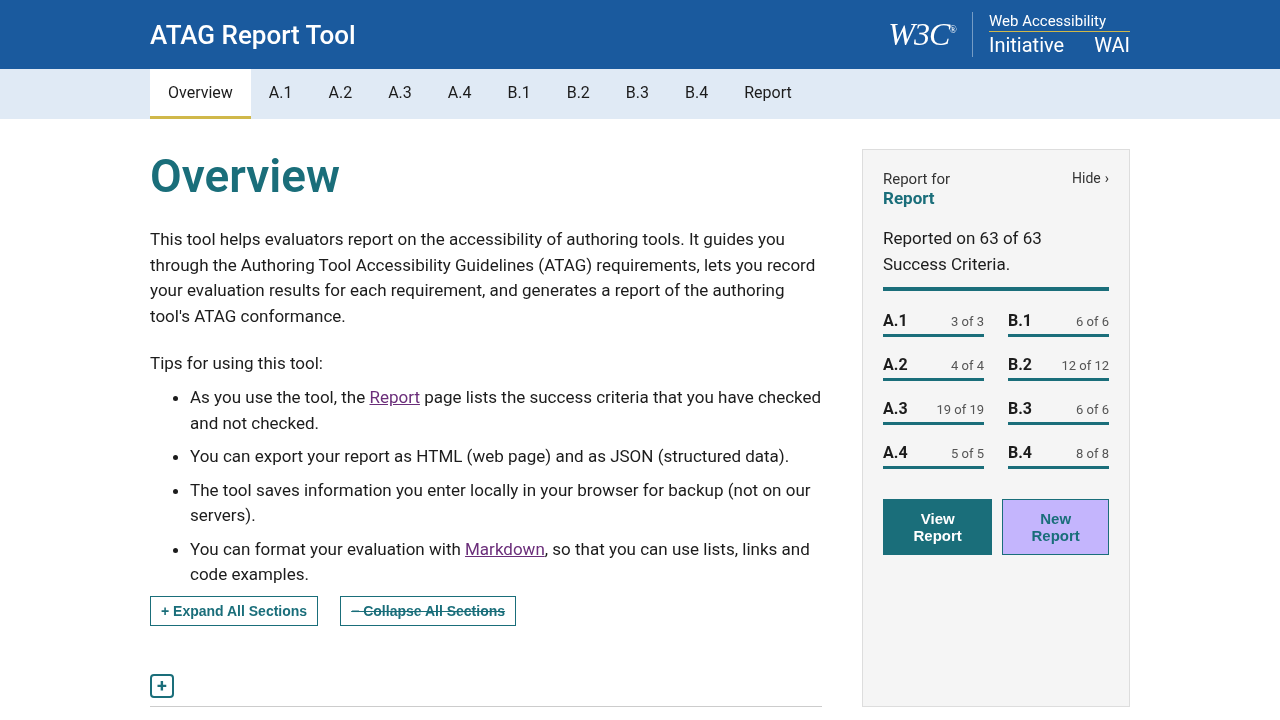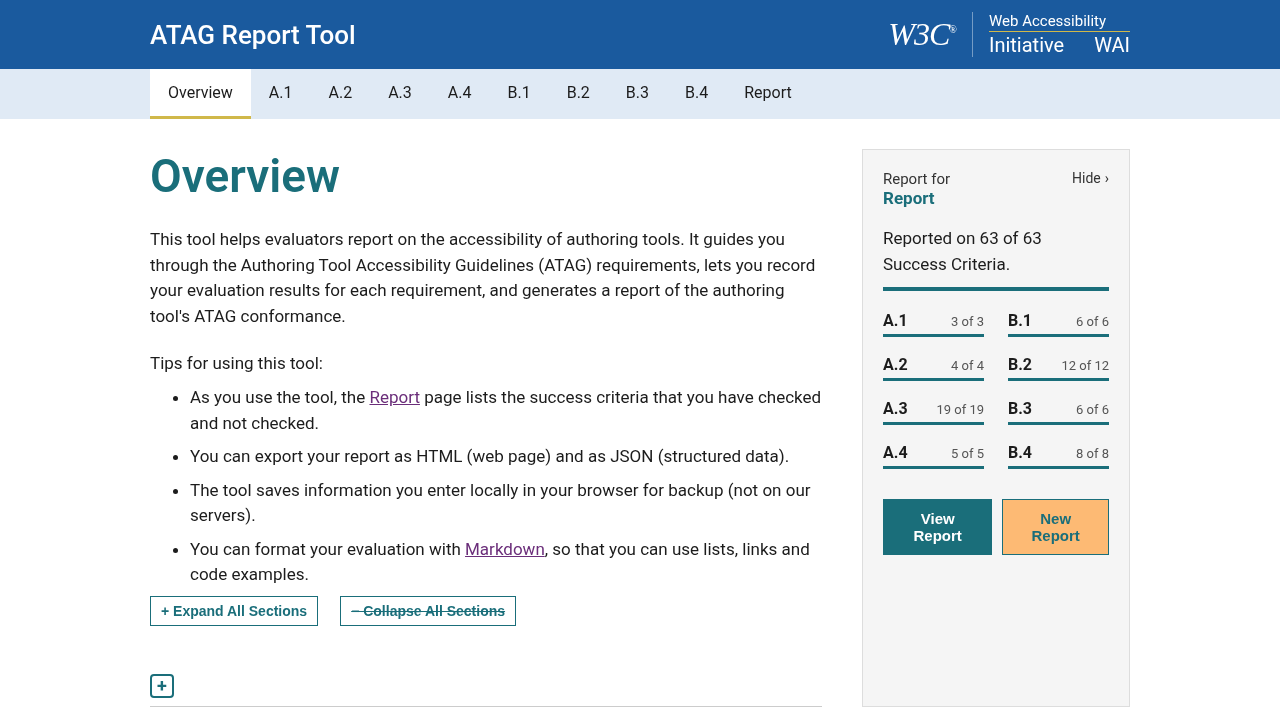--- a/index.html
+++ b/index.html
@@ -37,21 +37,21 @@
 .hide-btn { font-size: 14px; color: #333; cursor: pointer; display: flex; align-items: center; gap: 4px; }
 .reported-on { font-size: 17px; margin-top: 18px; line-height: 1.5; }
 .reported-on b { font-weight: 400; }
 .progress-bar { height: 4px; background: #1a6e7a; margin-top: 10px; margin-bottom: 20px; }
 .grid { display: grid; grid-template-columns: 1fr 1fr; column-gap: 24px; row-gap: 18px; }
 .grid-item { border-bottom: 3px solid #1a6e7a; padding-bottom: 4px; display: flex; justify-content: space-between; align-items: baseline; }
 .grid-label { font-size: 16px; font-weight: 700; }
 .grid-count { font-size: 13px; color: #555; }
 .btn-row2 { margin-top: 30px; display: flex; gap: 10px; }
 .btn-primary { background: #1a6e7a; color: #fff; border: 1px solid #1a6e7a; padding: 10px 14px; font-size: 15px; font-weight: 600; cursor: pointer; }
-.btn-secondary { background: #fdba74; color: #1a6e7a; border: 1px solid #1a6e7a; padding: 10px 14px; font-size: 15px; font-weight: 600; cursor: pointer; }
+.btn-secondary { background: #c4b5fd; color: #1a6e7a; border: 1px solid #1a6e7a; padding: 10px 14px; font-size: 15px; font-weight: 600; cursor: pointer; }
 </style>
 </head>
 <body>
 
 <div class="header">
   <div class="header-title">ATAG Report Tool</div>
   <div class="header-right">
     <span class="w3c-logo"><span>W3C</span><sup>®</sup></span>
     <div class="wai-block">
       <div class="wai-line1">Web Accessibility</div>

